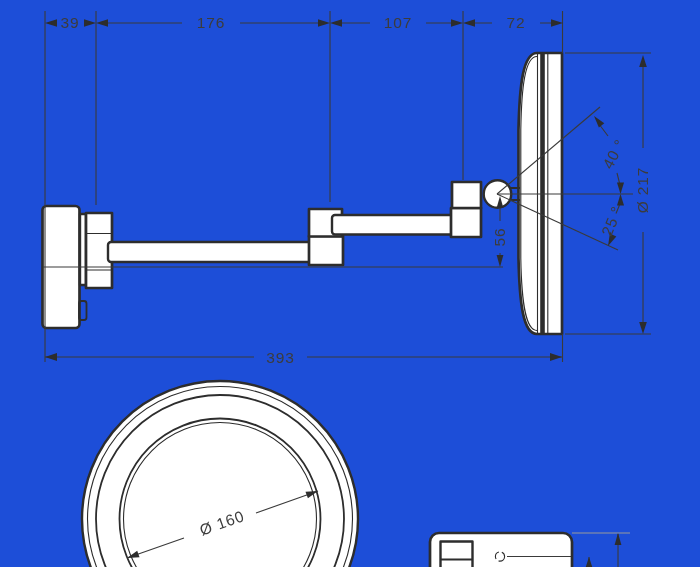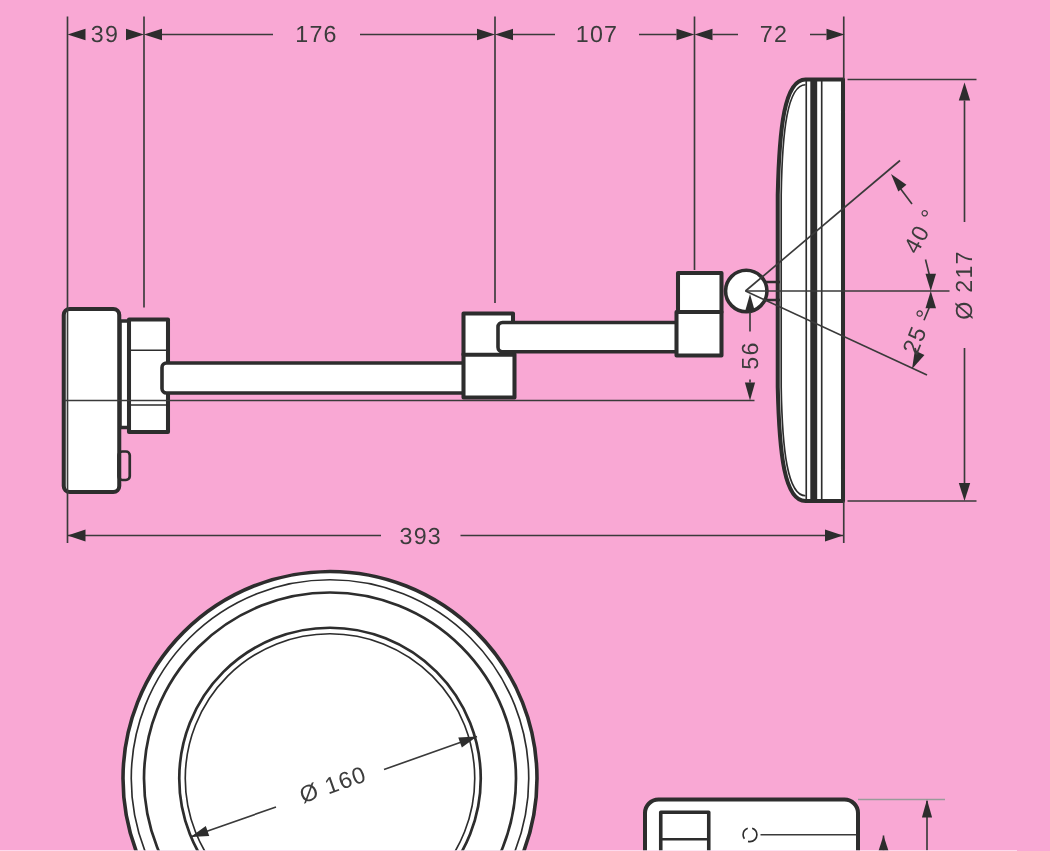--- a/index.html
+++ b/index.html
@@ -1,16 +1,16 @@
 <!DOCTYPE html>
 <html><head>
 <meta charset="utf-8">
 <style>
   html,body{margin:0;padding:0;background:#ffffff;}
-  .stage{width:700px;height:567px;position:relative;background:#f9a8d4;overflow:hidden;}
+  .stage{width:700px;height:567px;position:relative;background:#1d4ed8;overflow:hidden;}
   svg{display:block;}
   .shape{fill:#ffffff;stroke:#2d2d2d;stroke-width:2.4;stroke-linejoin:round;}
   .shape-hv{fill:#ffffff;stroke:#2d2d2d;stroke-width:2.7;stroke-linejoin:round;}
   .thin{fill:none;stroke:#2d2d2d;stroke-width:1.1;}
   .med{fill:none;stroke:#2d2d2d;stroke-width:1.8;}
   .band{fill:none;stroke:#2d2d2d;stroke-width:4.6;}
   .dim{fill:none;stroke:#3a3a3a;stroke-width:1.1;}
   .ext-gray{fill:none;stroke:#9a9a9a;stroke-width:1.1;}
   .arrow{fill:#2d2d2d;stroke:none;}
   .gray-ring{fill:none;stroke:#c9c9c9;stroke-width:24;}

